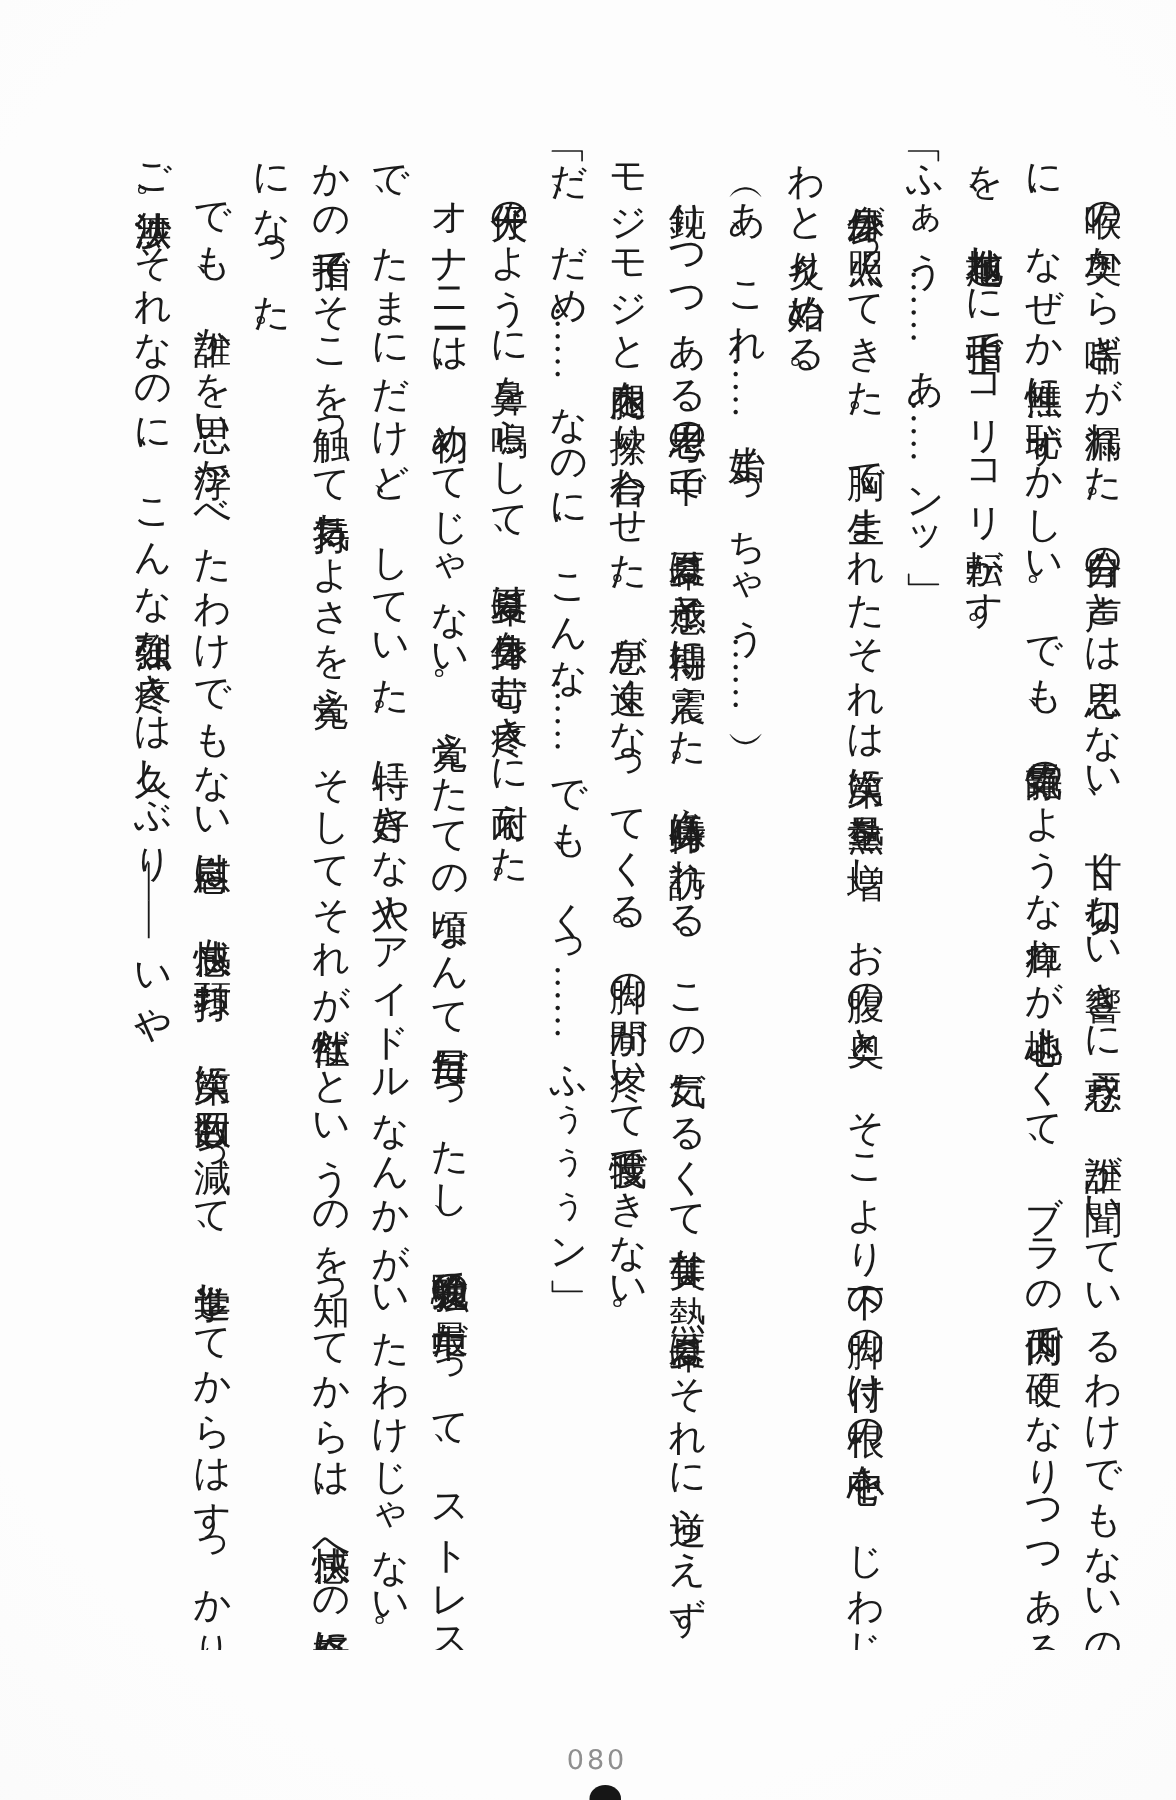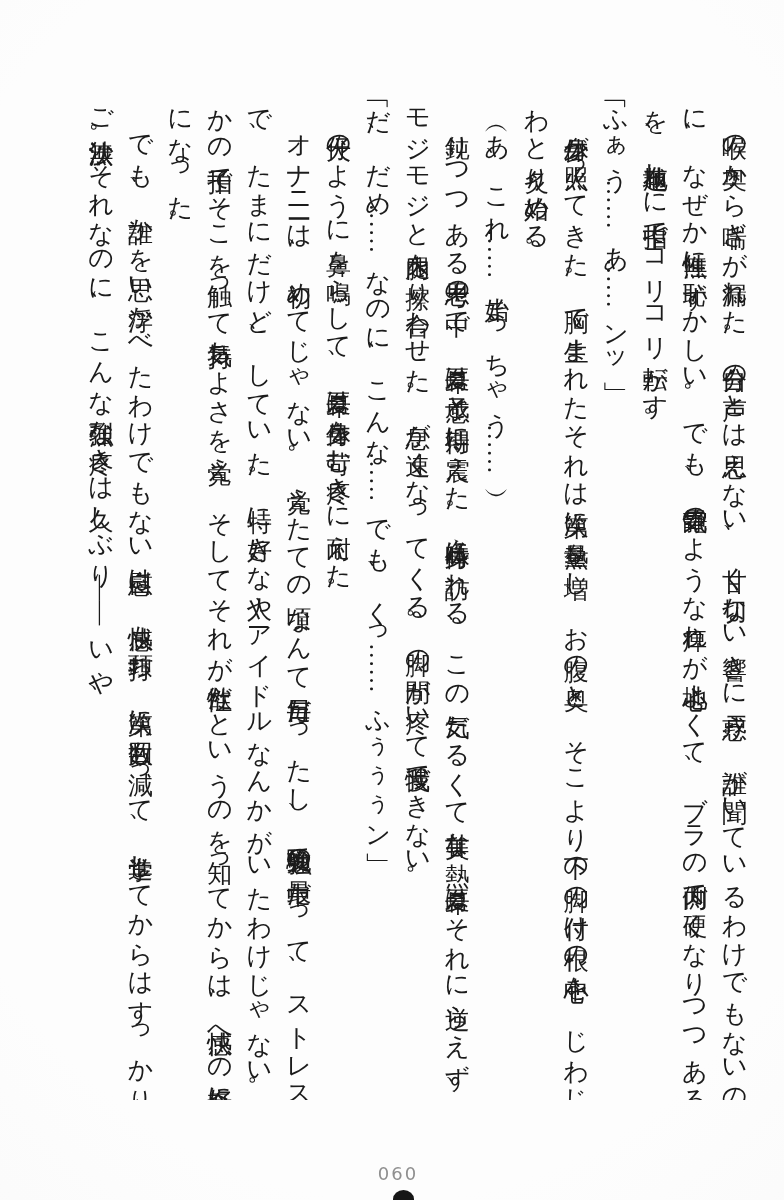--- a/index.html
+++ b/index.html
@@ -76,17 +76,17 @@
     <p>「ふぁう……あ……ンッ」</p>
     <p class="indent">身体が火照ってきた。胸で生まれたそれは次第に熱量を増し、お腹の奥と、そこより下の脚の付け根の中心を、じわじわと炙り始める。</p>
     <p class="indent">（あ、これ……始まっちゃう……）</p>
     <p class="indent">鈍りつつある思考の中で、夏希は予感と期待に震えた。時々身体に訪れる、この気だるくて甘美な熱。夏希はそれに逆らえず、モジモジと内腿を擦り合わせた。息が速くなってくる。脚の間が疼いて我慢できない。</p>
     <p>「だ、だめ……なのに、こんな……でも、くっ……ふぅぅぅン」</p>
     <p class="indent">仔犬のように鼻を鳴らして、夏希は身体を苛む疼きに耐えた。</p>
     <p class="indent">オナニーは、初めてじゃない。覚えたての頃なんて毎日だったし、受験勉強の最中だって、ストレス解消で、たまにだけど、していた。特に好きな人やアイドルなんかがいたわけじゃない。何かの拍子でそこを触って気持ちよさを覚え、そしてそれが性欲だというのを知ってからは、快感への好奇心に夢中になった。</p>
     <p class="indent">でも、誰かを思い浮かべたわけでもない自慰は、快感も頭打ち。次第に回数も減って、進学してからはすっかりご無沙汰。それなのに、こんな強烈な疼きは久しぶり――いや、</p>
   </div>
 
-  <div class="page-number">060</div>
+  <div class="page-number">080</div>
 
   <div class="bottom-mark"></div>
 
 </div>
 
 </body></html>

